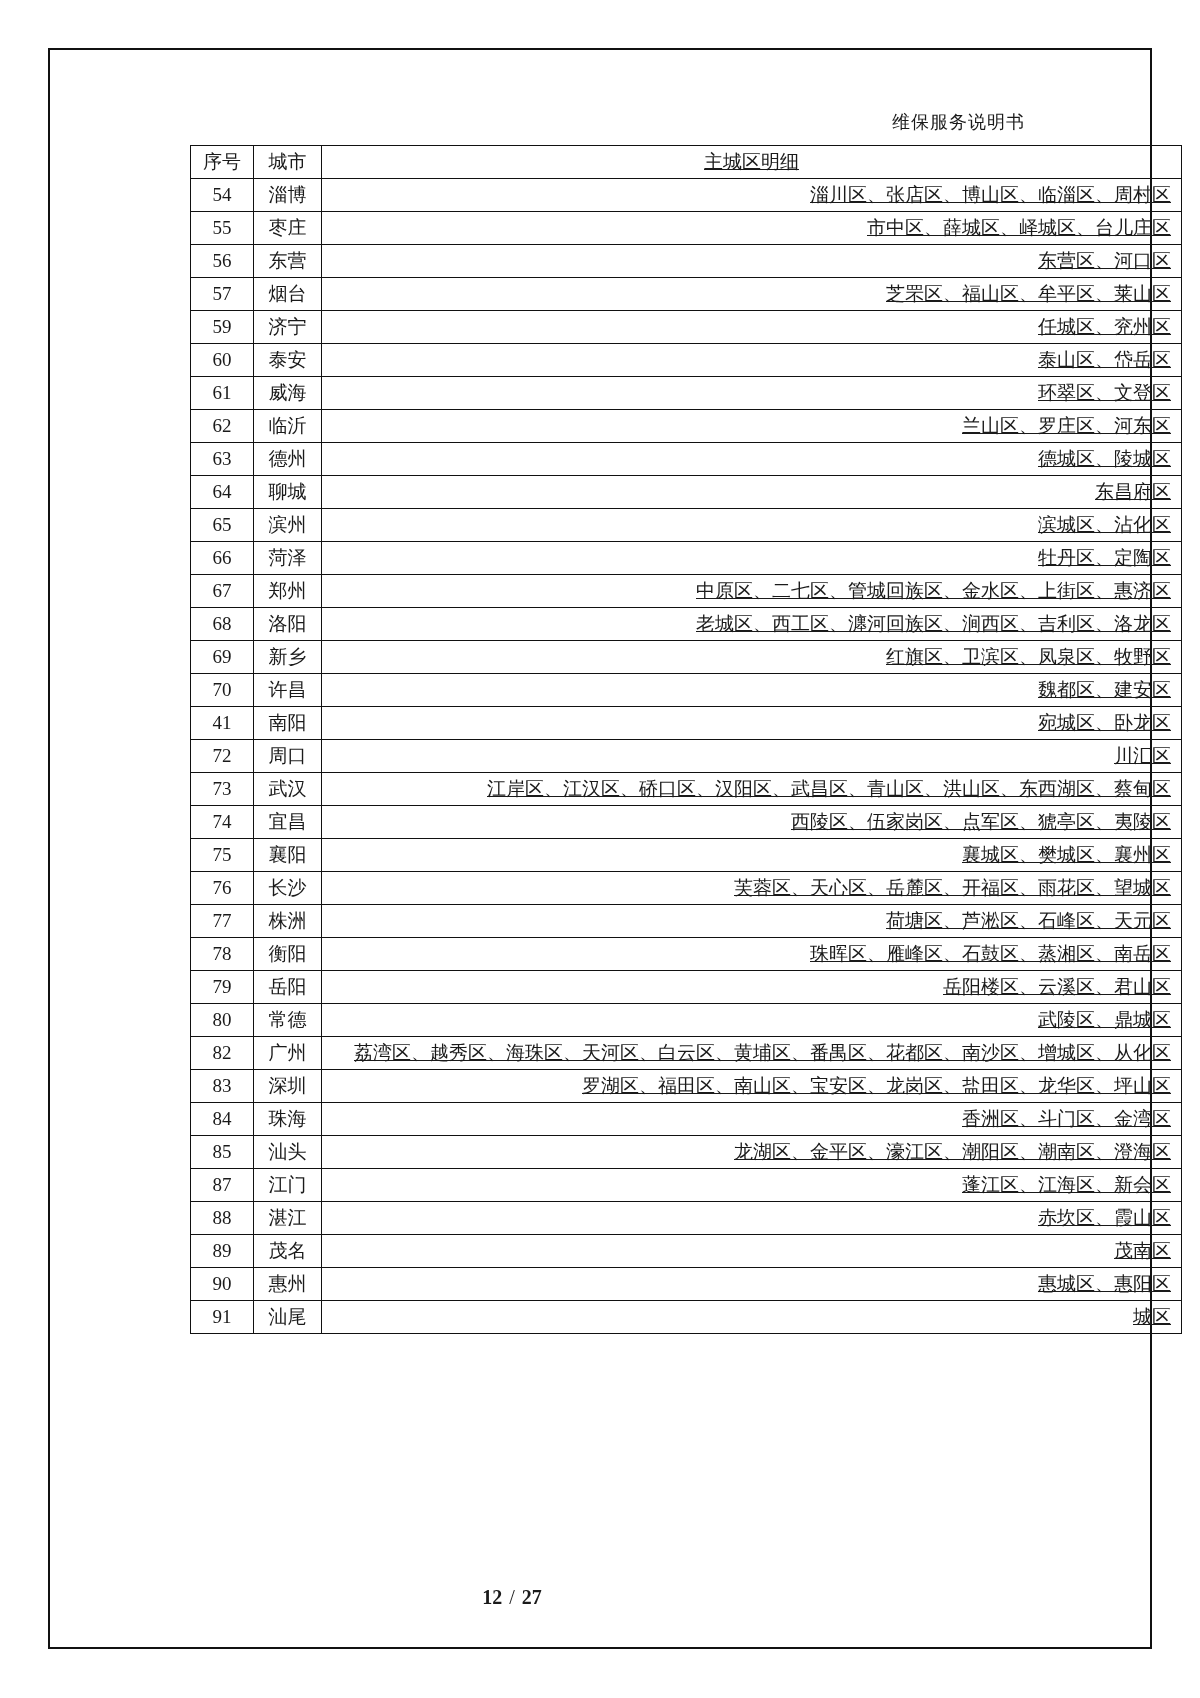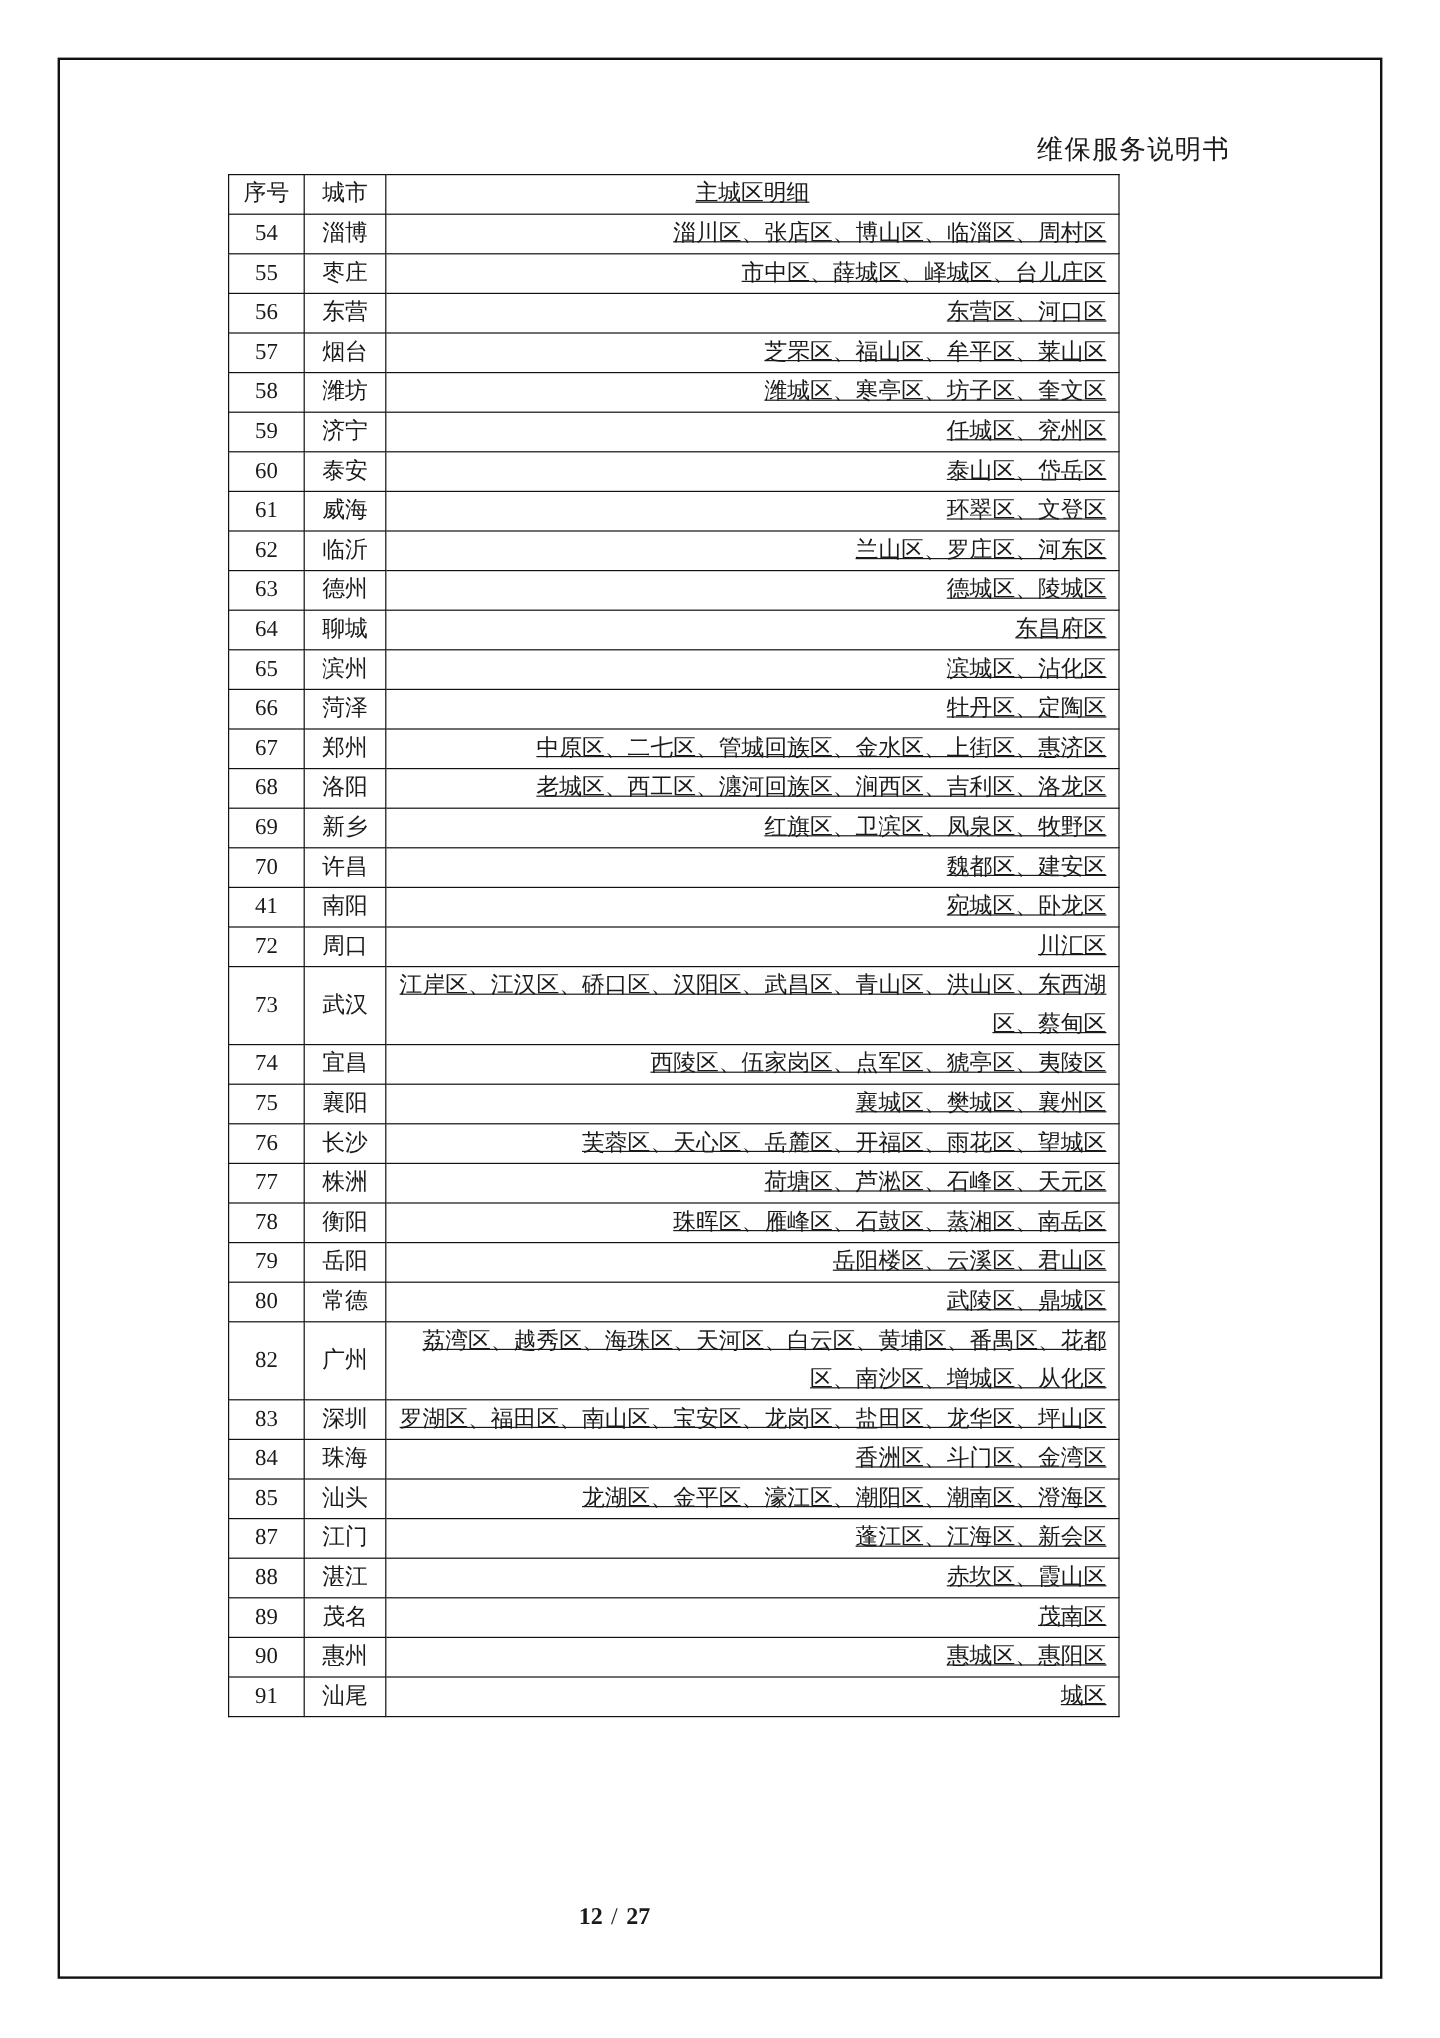--- a/index.html
+++ b/index.html
@@ -13,28 +13,28 @@
   }
   .page-border {
     position: absolute;
     left: 48px; top: 48px;
     width: 1100px; height: 1597px;
     border: 2px solid #111;
   }
   .doc-header {
     position: absolute;
     top: 110px; right: 175px;
-    font-size: 22px;
+    font-size: 18px;
     letter-spacing: 1px;
     white-space: nowrap;
   }
   table.districts-table {
     position: absolute;
     left: 190px; top: 145px;
-    width: 743px;
+    width: 992px;
     border-collapse: collapse;
     table-layout: fixed;
   }
   .districts-table th, .districts-table td {
     border: 1px solid #111;
     font-size: 19px;
     line-height: 32px;
     padding: 0;
     font-weight: normal;
     vertical-align: middle;
@@ -91,25 +91,20 @@
         <td class="col-no">56</td>
         <td class="col-city">东营</td>
         <td class="col-districts">东营区、河口区</td>
       </tr>
       <tr>
         <td class="col-no">57</td>
         <td class="col-city">烟台</td>
         <td class="col-districts">芝罘区、福山区、牟平区、莱山区</td>
       </tr>
       <tr>
-        <td class="col-no">58</td>
-        <td class="col-city">潍坊</td>
-        <td class="col-districts">潍城区、寒亭区、坊子区、奎文区</td>
-      </tr>
-      <tr>
         <td class="col-no">59</td>
         <td class="col-city">济宁</td>
         <td class="col-districts">任城区、兖州区</td>
       </tr>
       <tr>
         <td class="col-no">60</td>
         <td class="col-city">泰安</td>
         <td class="col-districts">泰山区、岱岳区</td>
       </tr>
       <tr>

